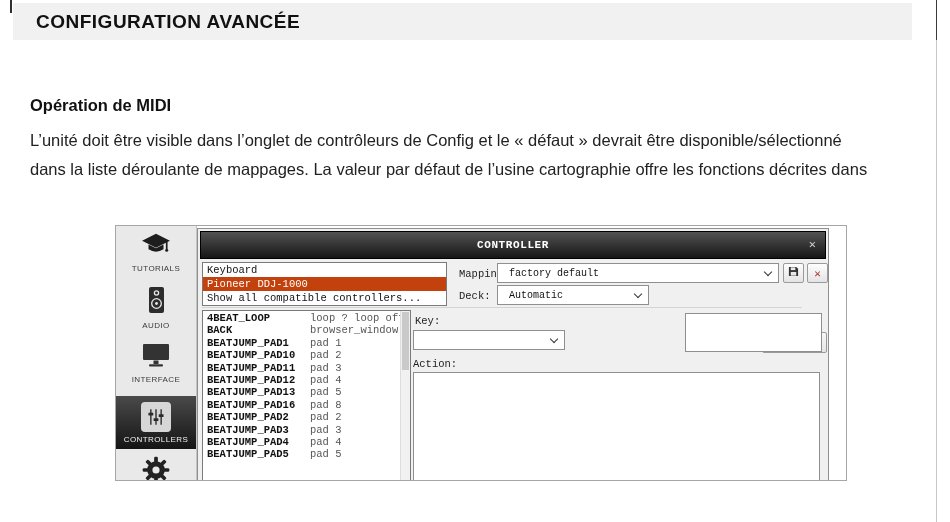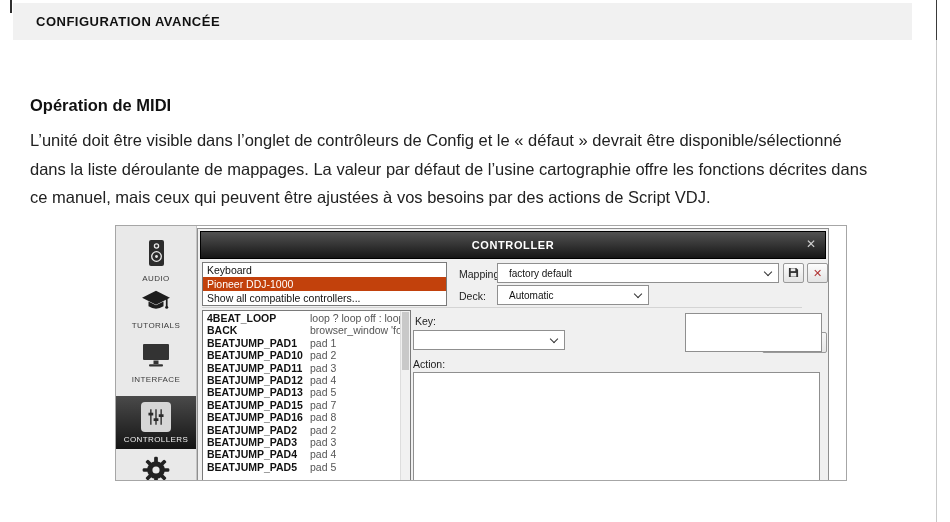--- a/index.html
+++ b/index.html
@@ -9,21 +9,21 @@
   }
   
   .left-tick{position:absolute;left:10px;top:0;width:2px;height:13px;background:#2f2f2f;}
   .right-line{position:absolute;left:936px;top:0;width:1px;height:522px;background:#c9c9c9;}
   .right-line .dark{position:absolute;left:0;top:0;width:1px;height:40px;background:#3a3a3a;}
   .header-bar{
     position:absolute;left:13px;top:3px;width:899px;height:37px;background:#f1f1f1;
     display:flex;align-items:center;
   }
   .header-bar h1{
-    margin:0 0 0 23px;font-size:13px;font-weight:700;letter-spacing:.5px;color:#111;
+    margin:0 0 0 23px;font-size:19px;font-weight:700;letter-spacing:.5px;color:#111;
   }
   .text-block{position:absolute;left:30px;top:96px;width:900px;}
   .text-block h2{margin:0 0 11px 0;font-size:16.5px;font-weight:700;color:#111;}
   .text-block .pline{font-size:16.5px;line-height:28.5px;white-space:nowrap;color:#222;}
 
   
   .shot{
     position:absolute;left:115px;top:225px;width:730px;height:254px;
     border:1px solid #a6a6a6;background:#fff;overflow:hidden;
     font-family:"Liberation Sans","DejaVu Sans",sans-serif;
@@ -36,21 +36,21 @@
   .sb-it-audio{padding-top:13px;}
   .sb-it-interface{padding-top:13px;}
   .sb-it-controllers{margin-top:12px;background:linear-gradient(#4a4a4a,#141414);padding:6px 0 5px 0;justify-content:flex-end;}
   .sb-it-controllers .sb-label{color:#f0f0f0;}
   .icon-chip{width:30px;height:30px;background:#d6d6d6;border-radius:4px;display:flex;align-items:center;justify-content:center;}
   .sb-it-options{padding-top:5px;}
 
   
   .dlg{
     position:absolute;left:81px;top:2px;width:630px;height:290px;
-    background:#f0f0f0;border:1px solid #8f8f8f;
+    background:#f0f0f0;border:1px solid #8f8f8f;font-family:Liberation Mono, monospace;
   }
   .titlebar{
     position:absolute;left:2px;top:2px;right:2px;height:26px;
     background:linear-gradient(#525252,#161616);border:1px solid #000;
     display:flex;align-items:center;justify-content:center;
   }
   .titlebar .t{color:#fff;font-size:11px;font-weight:700;letter-spacing:.6px;}
   .titlebar .x{position:absolute;right:9px;top:5px;color:#cfcfcf;font-size:12px;cursor:pointer;}
   .divider{position:absolute;left:4px;top:78px;width:600px;height:1px;background:#d4d4d4;}
 
@@ -97,48 +97,47 @@
     </div>
 
   <div class="header-bar">
     <h1>CONFIGURATION AVANCÉE</h1>
   </div>
 
   <div class="text-block">
     <h2>Opération de MIDI</h2>
     <div class="pline">L’unité doit être visible dans l’onglet de contrôleurs de Config et le « défaut » devrait être disponible/sélectionné</div>
     <div class="pline">dans la liste déroulante de mappages. La valeur par défaut de l’usine cartographie offre les fonctions décrites dans</div>
-    <div class="pline">ce manuel, mais ceux qui peuvent être ajustées à vos besoins par des actions de Script VDJ.</div>
   </div>
 
   <div class="shot">
 
     <div class="sb">
+      <div class="sb-item sb-it-tutorials">
+        <span>
+          <svg width="30" height="24" viewBox="0 0 28 22">
+            <polygon points="14,0.5 27,7 14,13.5 1,7" fill="#1d1d1d"></polygon>
+            <path d="M7,10.5 L7,15 Q14,19.5 21,15 L21,10.5 L14,14 Z" fill="#1d1d1d"></path>
+            <path d="M24,8 L24,15" stroke="#1d1d1d" stroke-width="1.6" fill="none"></path>
+            <circle cx="24" cy="16" r="1.4" fill="#1d1d1d"></circle>
+          </svg>
+        </span>
+        <span class="sb-label">TUTORIALS</span>
+      </div>
+
       <div class="sb-item sb-it-audio">
         <span>
           <svg width="24" height="28" viewBox="0 0 24 28">
             <rect x="5" y="1" width="15" height="26" rx="2" fill="#2c2c2c"></rect>
             <circle cx="12.5" cy="7" r="2.1" fill="none" stroke="#e9e9e9" stroke-width="1.3"></circle>
             <circle cx="12.5" cy="17.5" r="4.8" fill="none" stroke="#e9e9e9" stroke-width="1.3"></circle>
             <circle cx="12.5" cy="17.5" r="1.4" fill="#e9e9e9"></circle>
           </svg>
         </span>
         <span class="sb-label">AUDIO</span>
-      </div>
-
-      <div class="sb-item sb-it-tutorials">
-        <span>
-          <svg width="30" height="24" viewBox="0 0 28 22">
-            <polygon points="14,0.5 27,7 14,13.5 1,7" fill="#1d1d1d"></polygon>
-            <path d="M7,10.5 L7,15 Q14,19.5 21,15 L21,10.5 L14,14 Z" fill="#1d1d1d"></path>
-            <path d="M24,8 L24,15" stroke="#1d1d1d" stroke-width="1.6" fill="none"></path>
-            <circle cx="24" cy="16" r="1.4" fill="#1d1d1d"></circle>
-          </svg>
-        </span>
-        <span class="sb-label">TUTORIALS</span>
       </div>
 
       <div class="sb-item sb-it-interface">
         <span>
           <svg width="30" height="25" viewBox="0 0 30 25">
             <rect x="2" y="1" width="26" height="16" rx="1" fill="#333"></rect>
             <rect x="12.5" y="17.5" width="5" height="3.5" fill="#333"></rect>
             <rect x="8" y="21.2" width="14" height="2.4" rx="1" fill="#333"></rect>
           </svg>
         </span>
@@ -237,24 +236,20 @@
             </div>
             <div class="krow">
               <span class="kname">BEATJUMP_PAD12</span>
               <span class="kact">pad 4</span>
             </div>
             <div class="krow">
               <span class="kname">BEATJUMP_PAD13</span>
               <span class="kact">pad 5</span>
             </div>
             <div class="krow">
-              <span class="kname">BEATJUMP_PAD15</span>
-              <span class="kact">pad 7</span>
-            </div>
-            <div class="krow">
               <span class="kname">BEATJUMP_PAD16</span>
               <span class="kact">pad 8</span>
             </div>
             <div class="krow">
               <span class="kname">BEATJUMP_PAD2</span>
               <span class="kact">pad 2</span>
             </div>
             <div class="krow">
               <span class="kname">BEATJUMP_PAD3</span>
               <span class="kact">pad 3</span>

